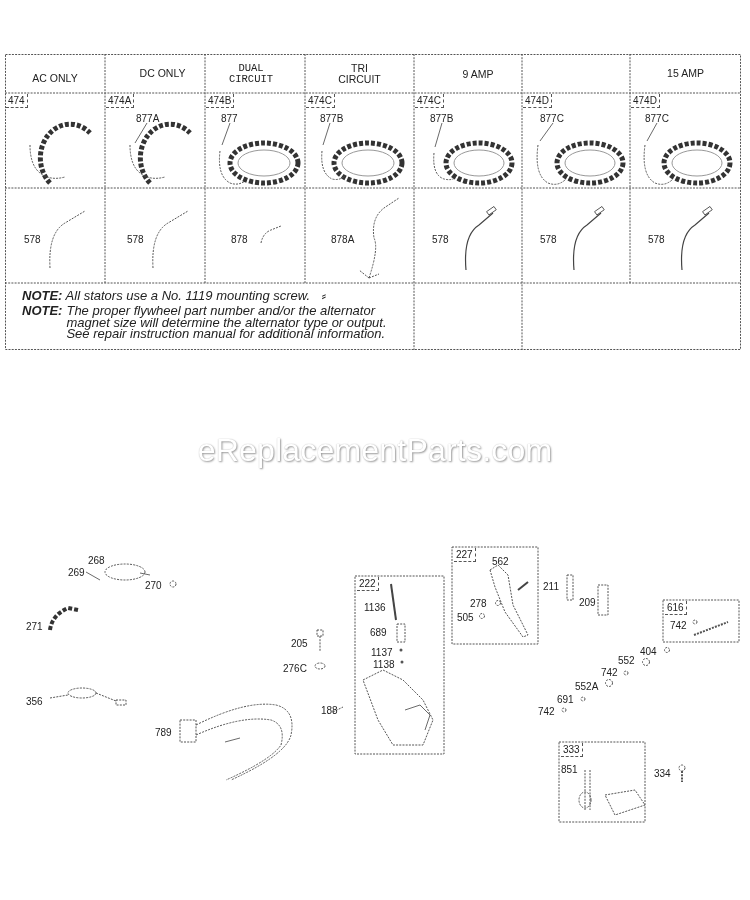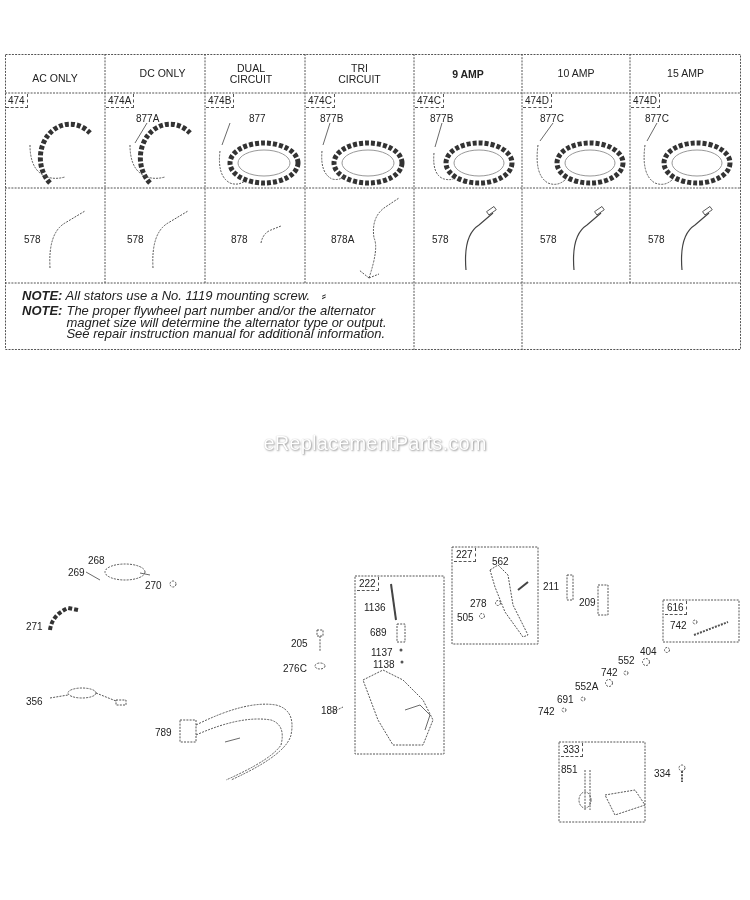--- a/index.html
+++ b/index.html
@@ -7,21 +7,21 @@
          font-family: "Liberation Sans", sans-serif; color: #222; }
   .abs { position: absolute; }
   .hdr { position: absolute; display: flex; align-items: center; justify-content: center;
          text-align: center; font-size: 10.5px; line-height: 11px; color: #222; white-space: pre-line; }
   .ref { position: absolute; font-size: 10px; padding: 0 2px; border: 1px dashed #555; border-left: none; border-top: none;
          background: #fff; line-height: 13px; color: #222; }
   .lbl { position: absolute; font-size: 10px; color: #222; line-height: 11px; white-space: nowrap; }
   .note { position: absolute; font-size: 13px; font-style: italic; color: #222; line-height: 11.5px; }
   .note b { font-weight: bold; }
   .watermark { position: absolute; left: 0; width: 750px; top: 432px; text-align: center;
-               font-size: 20px; color: #ffffff; letter-spacing: 0.2px;
+               font-size: 32px; color: #ffffff; letter-spacing: 0.2px;
                text-shadow: 1px 1px 2px #9a9a9a, 0 0 1px #bbbbbb; }
   svg { position: absolute; overflow: visible; }
   .ln { stroke: #444; stroke-width: 0.8; fill: none; }
   .dl { stroke: #555; stroke-width: 1; fill: none; stroke-dasharray: 2 1.2; }
   .coil { stroke: #333; stroke-width: 5; fill: none; stroke-dasharray: 4 2; }
   .coilin { stroke: #999; stroke-width: 1; fill: none; }
 </style>
 </head>
 <body>
 
@@ -34,38 +34,37 @@
     <line x1="100" y1="0" x2="100" y2="229" class="dl"></line>
     <line x1="200" y1="0" x2="200" y2="229" class="dl"></line>
     <line x1="300" y1="0" x2="300" y2="229" class="dl"></line>
     <line x1="409" y1="0" x2="409" y2="296" class="dl"></line>
     <line x1="517" y1="0" x2="517" y2="296" class="dl"></line>
     <line x1="625" y1="0" x2="625" y2="229" class="dl"></line>
   </svg>
 
   <div class="hdr" style="left:0;top:5px;width:100px;height:39px;">AC ONLY</div>
   <div class="hdr" style="left:100px;top:0;width:115px;height:39px;">DC ONLY</div>
-  <div class="hdr" style="left:200px;top:0;width:92px;height:39px;">DUAL
+  <div class="hdr" style="left:200px;top:0;width:92px;height:39px;font-family:Liberation Mono, monospace;">DUAL
 CIRCUIT</div>
   <div class="hdr" style="left:300px;top:0;width:109px;height:39px;">TRI
 CIRCUIT</div>
-  <div class="hdr" style="left:409px;top:0;width:108px;height:40px;font-weight:bold;">9 AMP</div>
-  <div class="hdr" style="left:517px;top:0;width:108px;height:39px;">10 AMP</div>
+  <div class="hdr" style="left:419px;top:0;width:108px;height:40px;">9 AMP</div>
   <div class="hdr" style="left:625px;top:0;width:111px;height:39px;">15 AMP</div>
 
   <div class="ref" style="left:1px;top:40px;">474</div>
   <div class="ref" style="left:101px;top:40px;">474A</div>
   <div class="ref" style="left:201px;top:40px;">474B</div>
   <div class="ref" style="left:301px;top:40px;">474C</div>
   <div class="ref" style="left:410px;top:40px;">474C</div>
   <div class="ref" style="left:518px;top:40px;">474D</div>
   <div class="ref" style="left:626px;top:40px;">474D</div>
 
   <div class="lbl" style="left:131px;top:59px;">877A</div>
-  <div class="lbl" style="left:216px;top:59px;margin-left:28px;">877</div>
+  <div class="lbl" style="left:216px;top:59px;">877</div>
   <div class="lbl" style="left:315px;top:59px;">877B</div>
   <div class="lbl" style="left:425px;top:59px;">877B</div>
   <div class="lbl" style="left:535px;top:59px;">877C</div>
   <div class="lbl" style="left:640px;top:59px;">877C</div>
 
   <svg width="736" height="95" style="left:0;top:39px">
 
     <g>
       <path d="M45 110 A28 32 0 0 1 85 60" class="coil" transform="translate(0,-20)"></path>
       <path d="M25 60 q0 20 10 28 q10 8 25 4" class="dl" transform="translate(0,-8)"></path>

